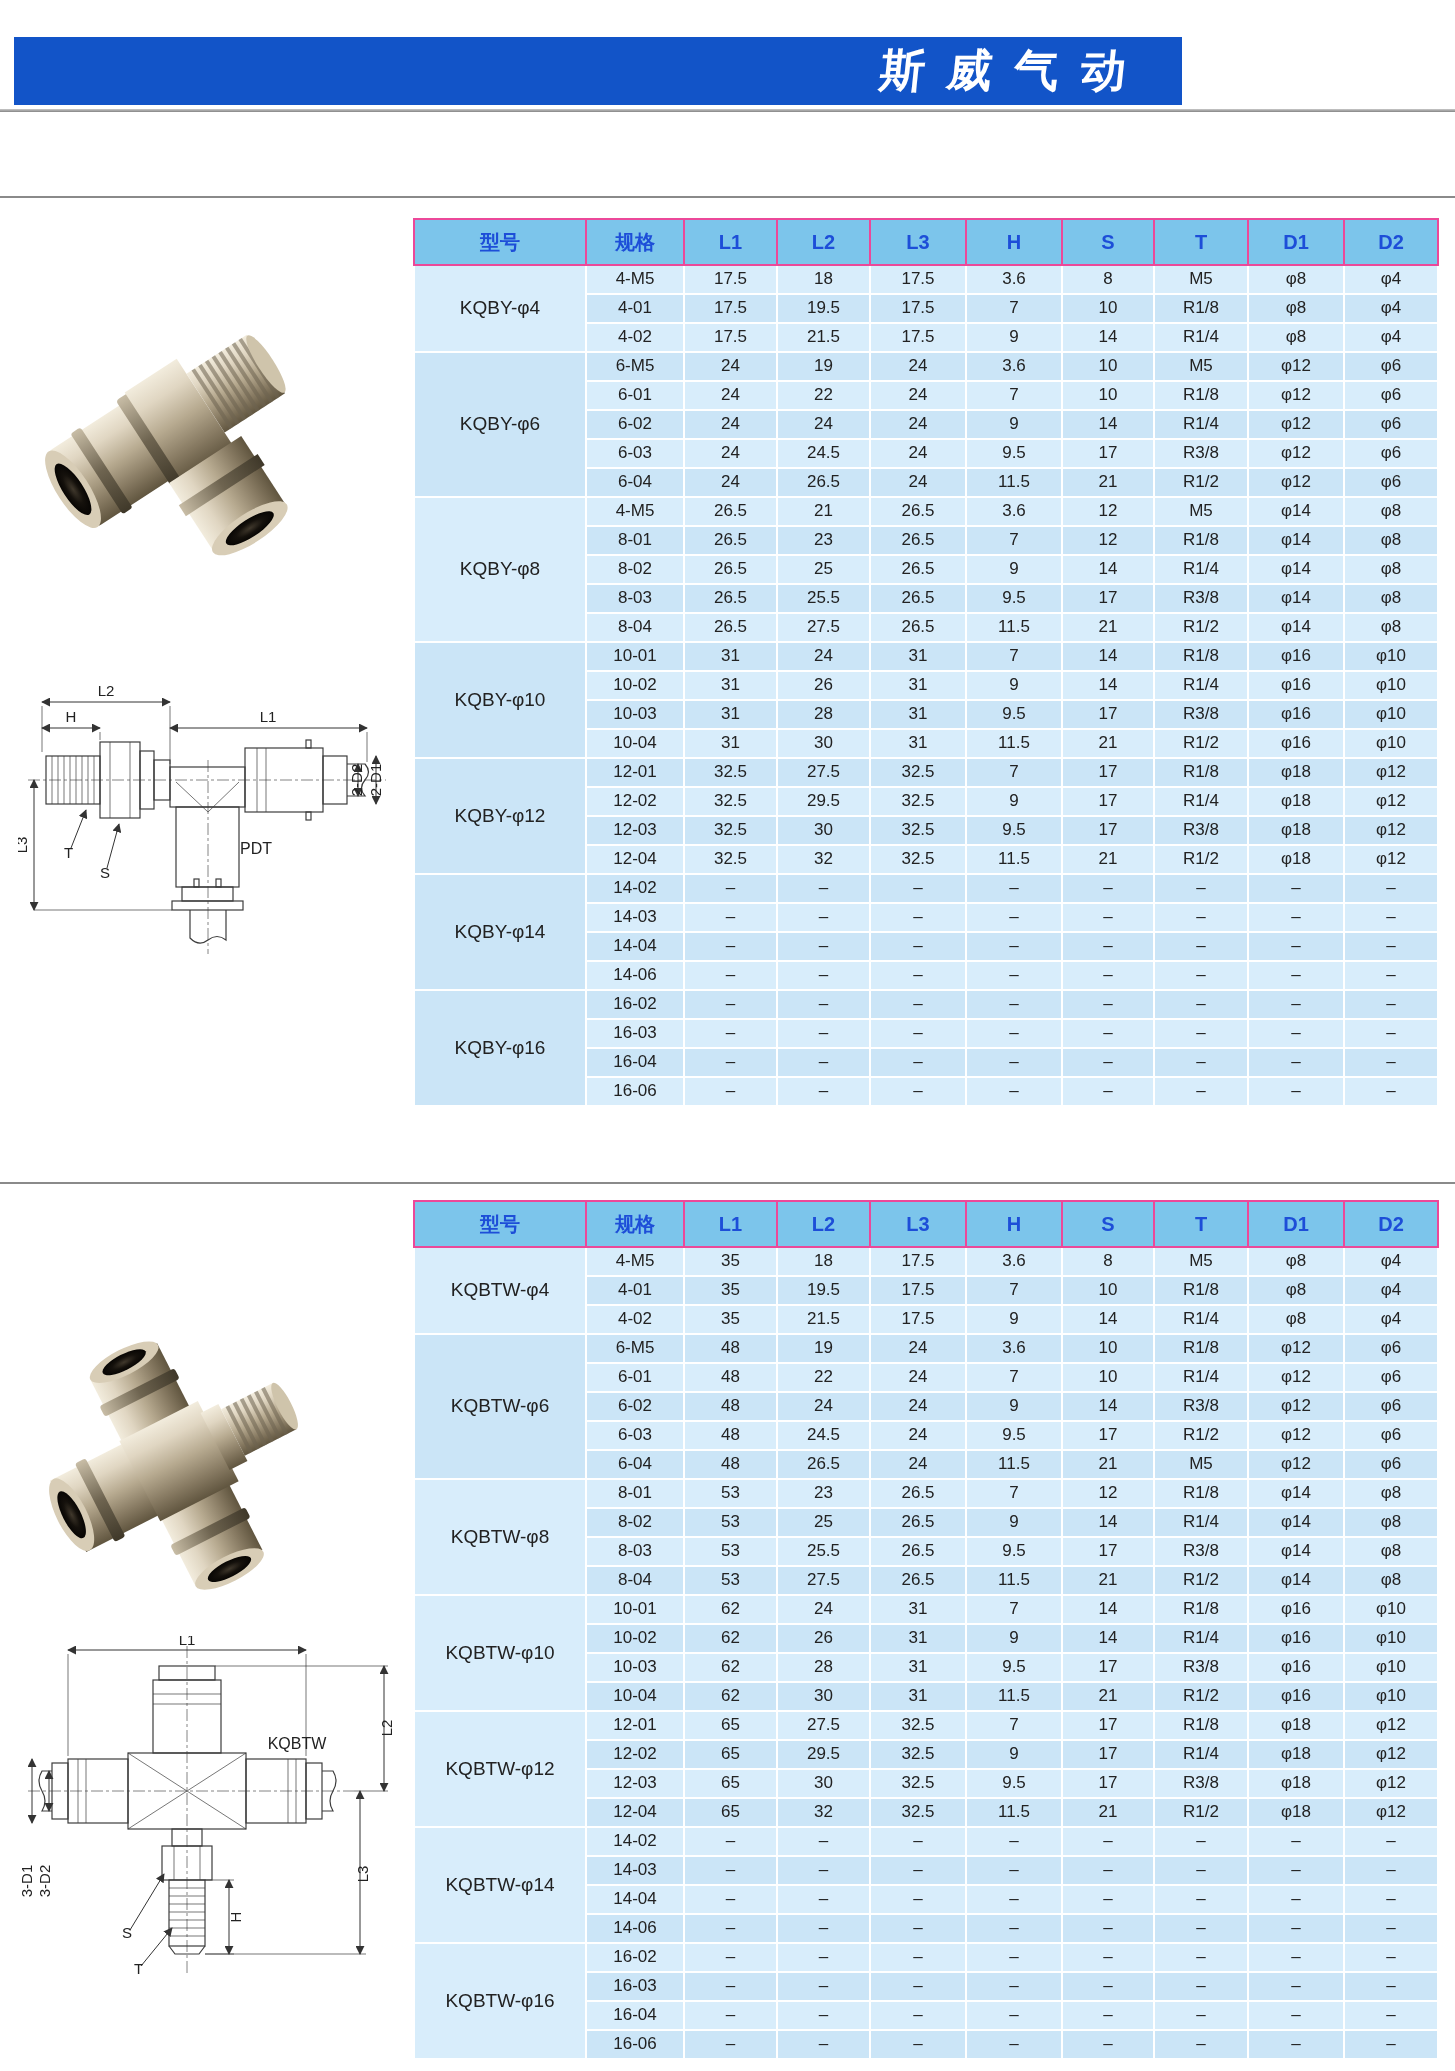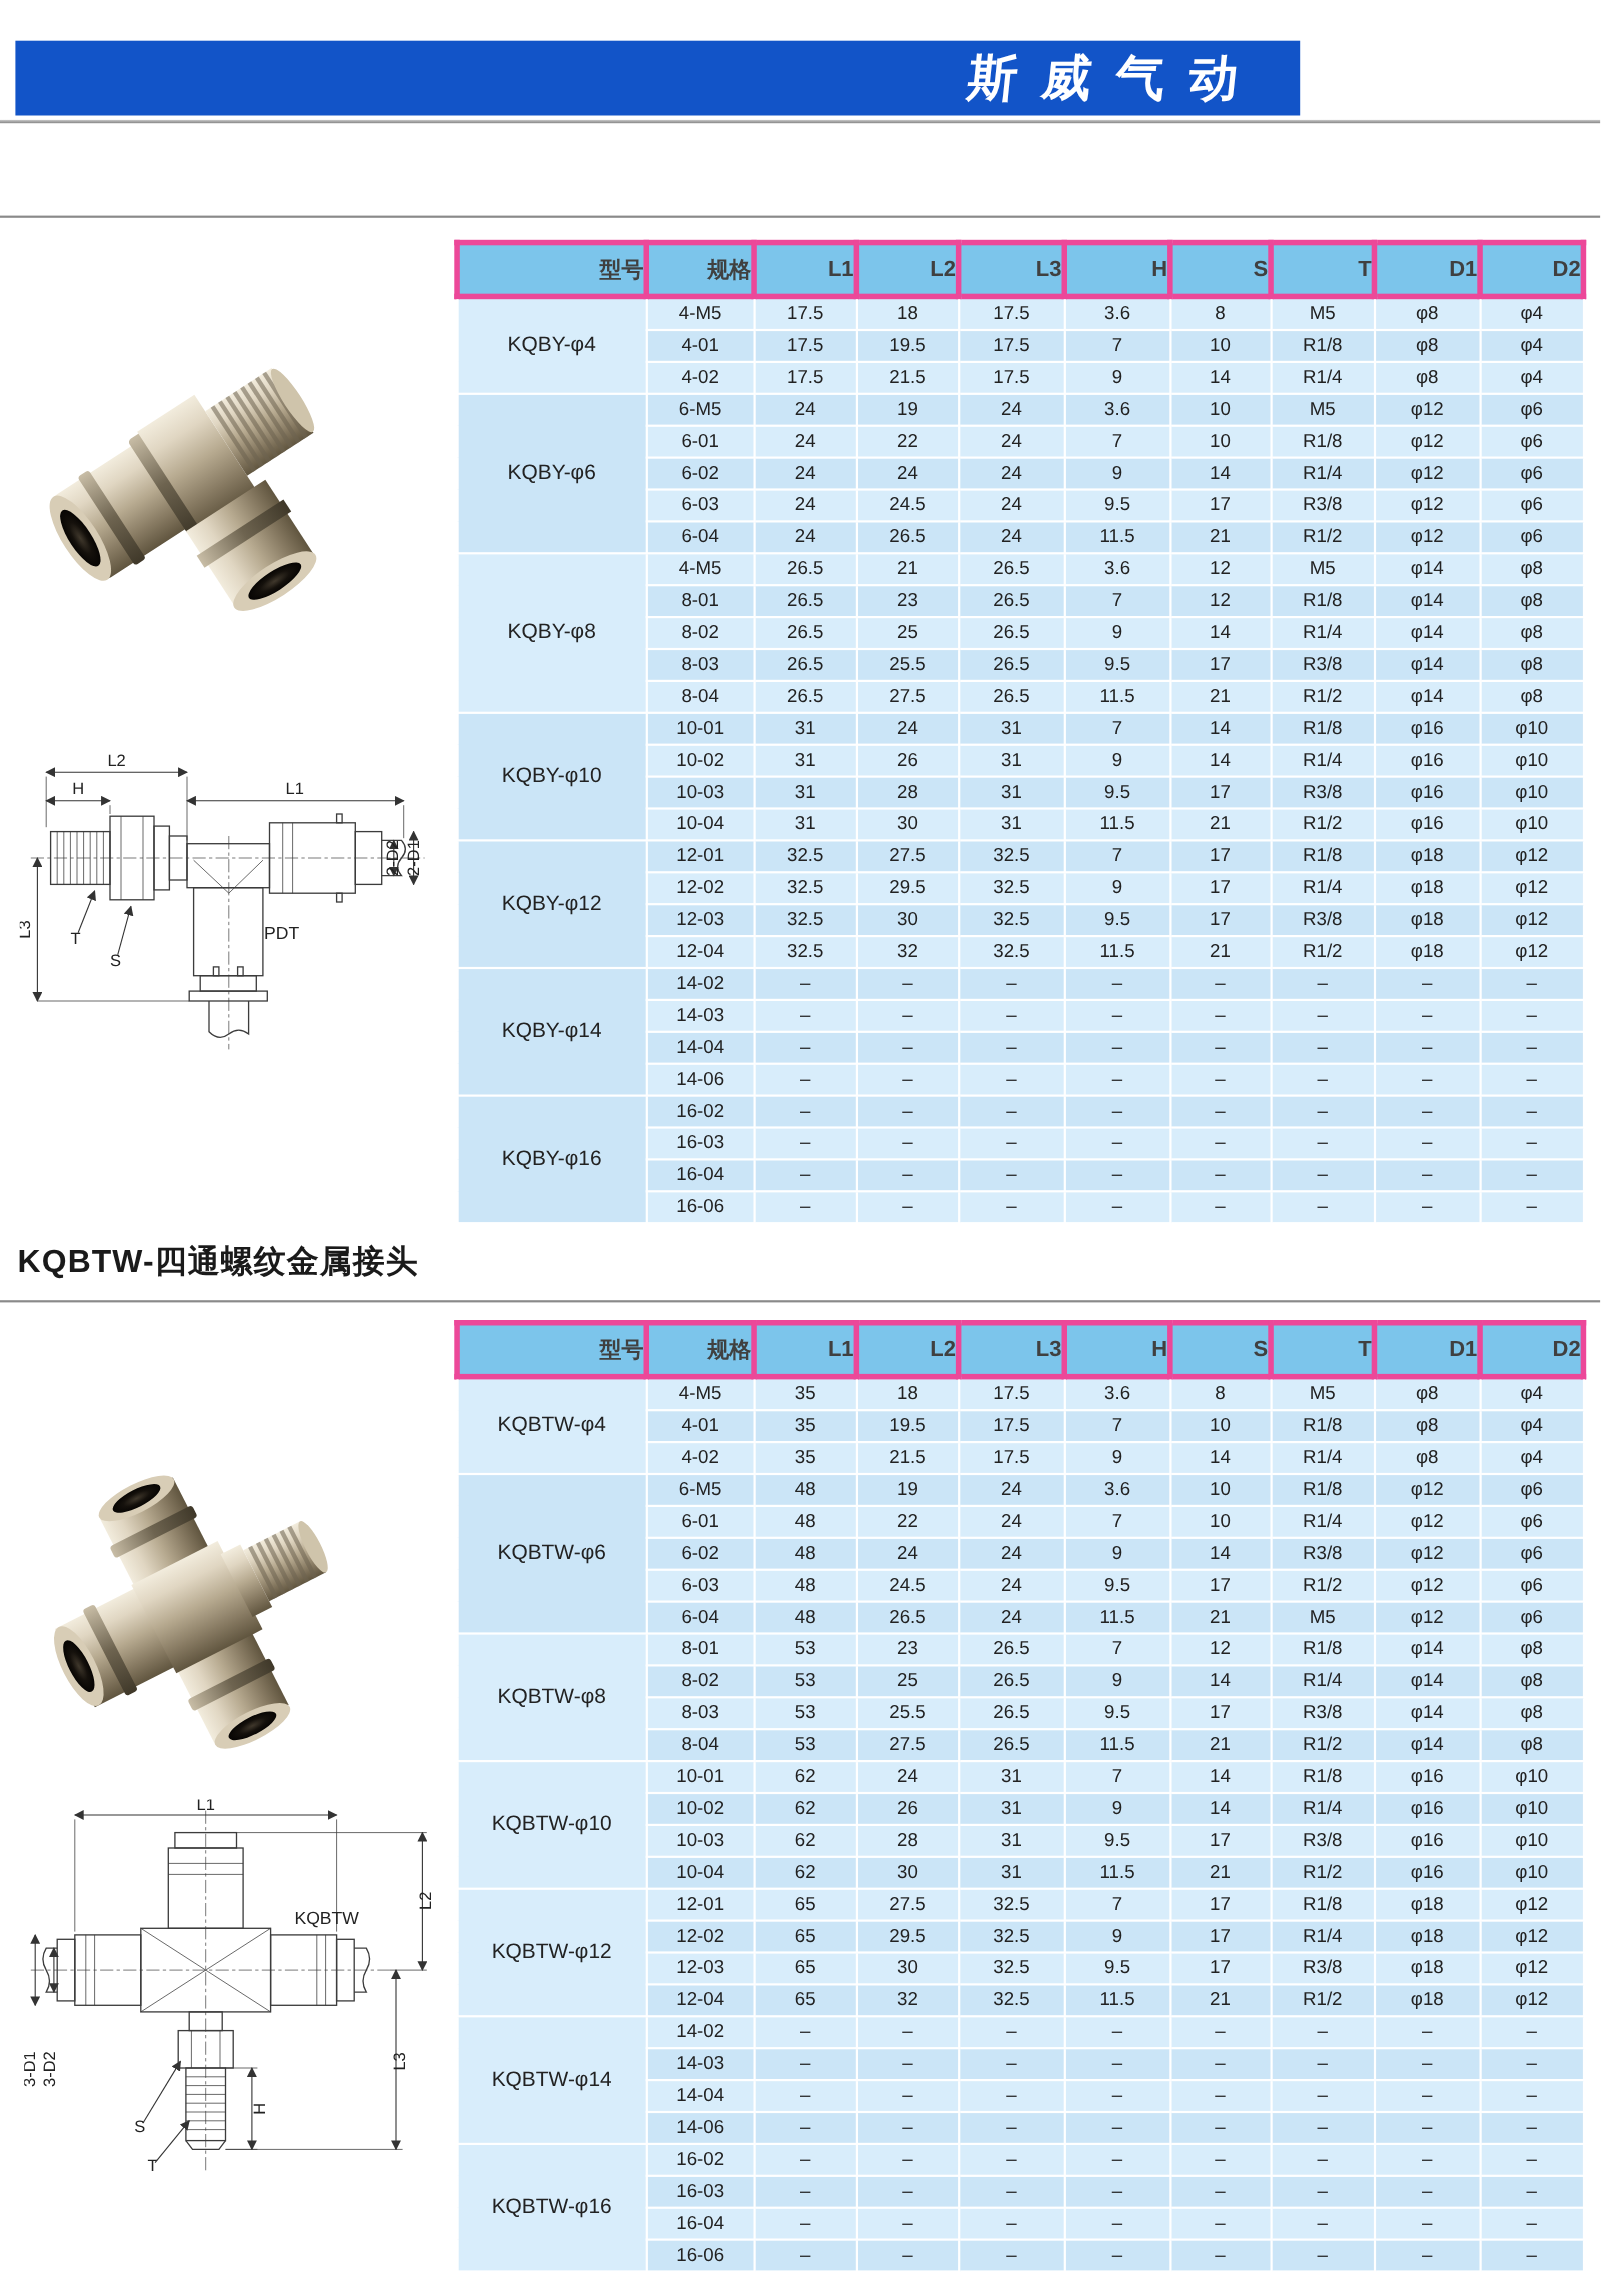--- a/index.html
+++ b/index.html
@@ -23,22 +23,22 @@
   .sec-title{position:absolute;left:16px;font-size:29px;font-weight:bold;color:#1a1a1a;
              letter-spacing:1px;white-space:nowrap;}
   .t1{top:141px;} .t2{top:1127px;}
   .sec-rule{position:absolute;left:0;width:1455px;height:2px;background:#8a8a8a;}
   .r1{top:196px;} .r2{top:1182px;}
 
   
   .spec-table{position:absolute;left:413px;width:1024px;border-collapse:collapse;
               table-layout:fixed;}
   .tb1{top:218px;} .tb2{top:1200px;}
-  .spec-table th{background:#7cc5eb;height:44px;font-size:20px;font-weight:bold;color:#404040;
-                 border:5px solid #ec4899;padding:0;text-align:right;}
+  .spec-table th{background:#7cc5eb;height:44px;font-size:20px;font-weight:bold;color:#1d4ed8;
+                 border:2px solid #ec4899;padding:0;text-align:center;}
   .spec-table td{height:27px;font-size:17px;color:#222;border:2px solid #fff;padding:0;
                  text-align:center;line-height:1.1;}
   .spec-table tr.even td{background:#d8edfb;}
   .spec-table tr.odd td{background:#cbe5f7;}
   .spec-table td.model{background:#d3e9fa;font-size:19px;}
 
   
   .photo,.drawing{position:absolute;}
   .p1{left:22px;top:260px;width:300px;height:330px;}
   .d1{left:18px;top:672px;width:375px;height:340px;}
@@ -529,21 +529,20 @@
           <td>–</td>
           <td>–</td>
           <td>–</td>
           <td>–</td>
           <td>–</td>
           <td>–</td>
         </tr>
       </tbody>
   </table>
 
-  <div class="sec-title t2">KQBTW-四通螺纹金属接头</div>
   <div class="sec-rule r2"></div>
 
   <svg class="photo p2" viewBox="0 0 315 345">
     <g transform="rotate(-27 160 172)">
       <rect x="40" y="132" width="85" height="80" fill="url(#pgV)"></rect>
       <rect x="70" y="128" width="12" height="88" rx="3" fill="url(#rgV)"></rect>
       <ellipse cx="44" cy="172" rx="15" ry="40" fill="#d8cdb6"></ellipse>
       <ellipse cx="44" cy="172" rx="9" ry="26" fill="url(#holeG)"></ellipse>
       <rect x="122" y="58" width="76" height="80" fill="url(#pgH)"></rect>
       <rect x="118" y="88" width="84" height="12" rx="3" fill="url(#rgH)"></rect>

